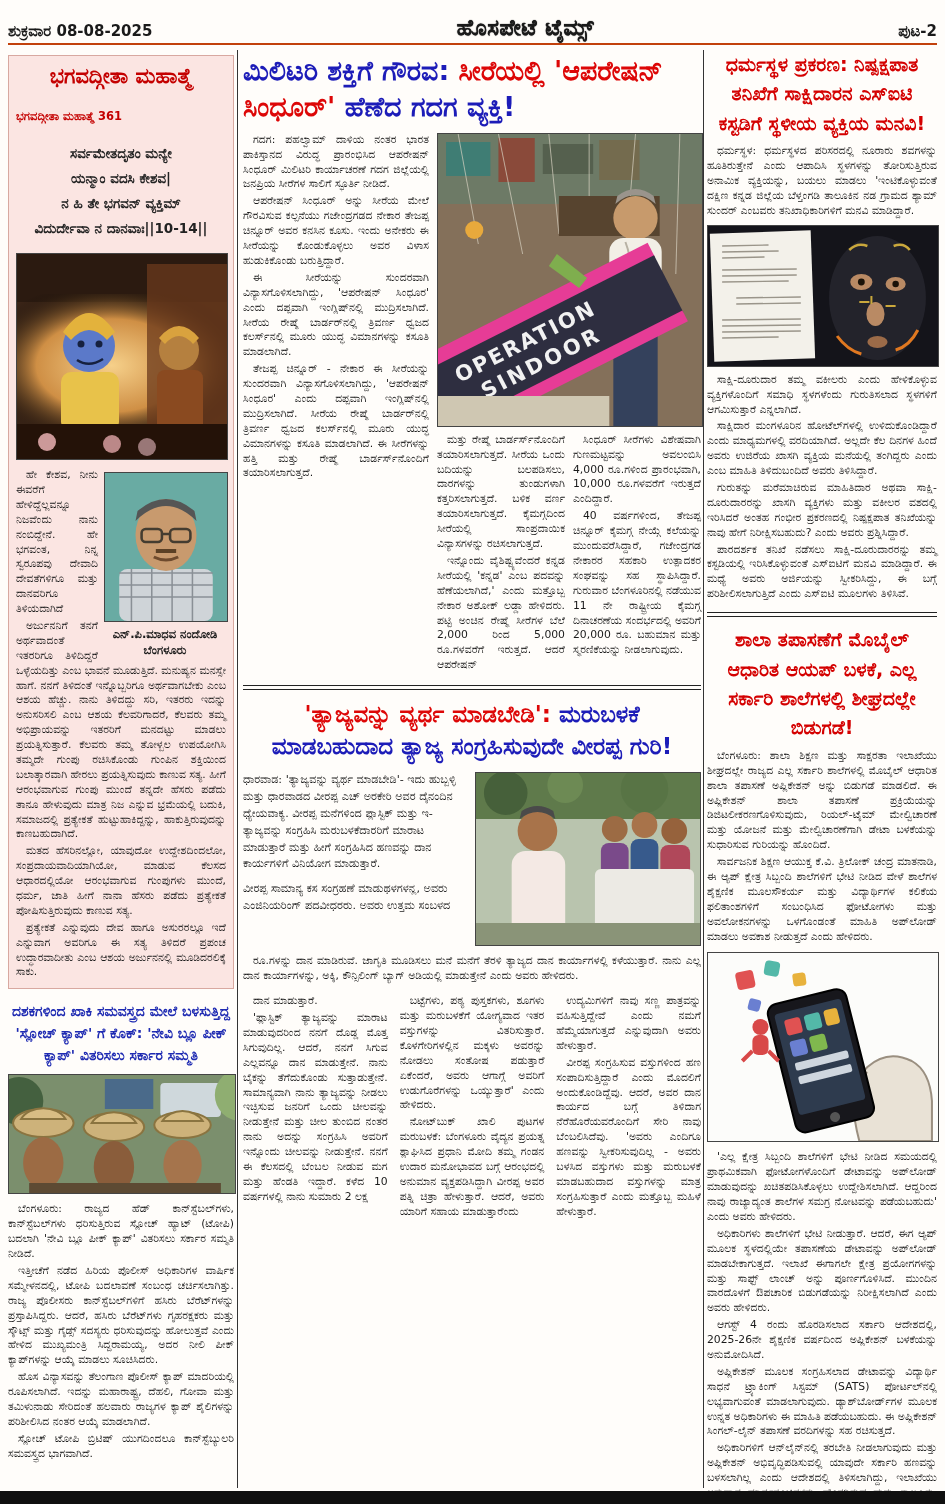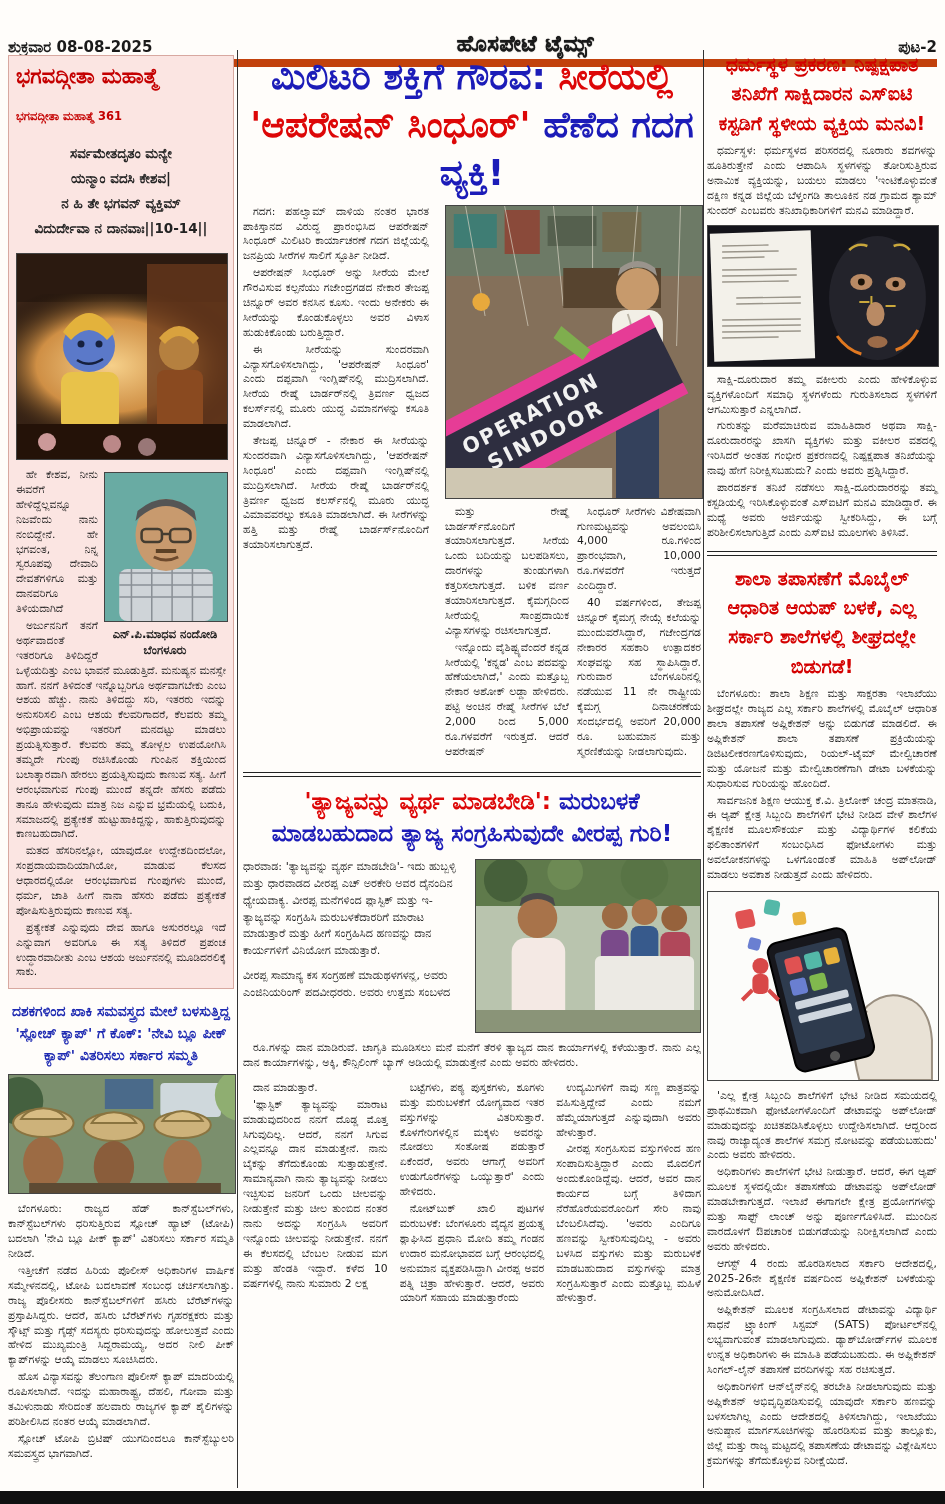--- a/index.html
+++ b/index.html
@@ -1,50 +1,50 @@
 <!DOCTYPE html>
 <html><head>
 <meta charset="utf-8">
 <style>
   html,body{margin:0;padding:0;background:#e8e8e8;}
   .page{position:relative;width:945px;height:1504px;background:#fffdfa;margin:0 auto;
         font-family:"DejaVu Sans","Liberation Sans",sans-serif;color:#1a1a1a;overflow:hidden;}
   
-  .hdr{position:absolute;left:8px;right:8px;top:16px;height:40px;display:flex;align-items:flex-end;
-       justify-content:space-between;border-bottom:8px solid #c2410c;padding-bottom:3px;}
+  .hdr{position:absolute;left:8px;right:8px;top:0;height:40px;display:flex;align-items:flex-end;
+       justify-content:space-between;border-bottom:2px solid #c2410c;padding-bottom:3px;}
   .hdr .date,.hdr .pageno{font-size:15px;font-weight:bold;}
   .hdr .mast{font-size:22px;font-weight:bold;letter-spacing:.5px;text-shadow:0 0 1px #000;}
   .vline{position:absolute;top:50px;bottom:16px;width:1px;background:#333;}
   .footerbar{position:absolute;left:0;right:0;bottom:0;height:13px;background:#101010;}
   
   .colL{position:absolute;left:8px;top:55px;width:226px;}
   .colM{position:absolute;left:243px;top:53px;width:458px;}
   .colR{position:absolute;left:707px;top:50px;width:230px;}
   p{margin:0 0 6px 0;}
   .body-txt{font-size:10.8px;line-height:1.38;text-align:justify;}
   .body-txt p{text-indent:10px;margin:0 0 2px 0;}
   
   .gita{background:#fbe5e2;border:1px solid #d8a8a0;padding:8px 7px 6px 7px;}
-  .gita-title{text-align:left;font-size:21px;font-weight:bold;color:#c40000;line-height:1.2;}
+  .gita-title{text-align:center;font-size:21px;font-weight:bold;color:#c40000;line-height:1.2;}
   .gita-series{text-align:left;font-size:11.5px;font-weight:bold;color:#c40000;margin-top:20px;}
   .gita-verse{margin-top:18px;font-size:13.5px;font-weight:bold;color:#222;text-align:center;}
   .gita-verse p{margin:0;line-height:1.85;text-indent:0;}
   .imgframe{border:1px solid #444;overflow:hidden;background:#888;display:block;}
   .krishna{width:100%;height:205px;margin-top:12px;}
   .gita-body{margin-top:8px;}
   .author-box{float:right;width:122px;margin:4px 0 2px 6px;}
   .author-name{font-size:11.5px;font-weight:bold;text-align:center;margin-top:4px;line-height:1.4;}
   
   .cap-head{margin-top:12px;font-size:14px;font-weight:bold;color:#1e2ab2;text-align:center;line-height:1.55;}
   .cap-photo{width:100%;height:118px;margin-top:8px;}
   .cap-body{margin-top:8px;}
   
-  .sind-head{text-align:center;font-weight:bold;font-size:36px;line-height:1.33;}
+  .sind-head{text-align:left;font-weight:bold;font-size:27px;line-height:1.33;}
   .hl-blue{color:#1c1cb8;} .hl-red{color:#dd0707;}
-  .sind-row{display:flex;gap:16px;margin-top:8px;}
+  .sind-row{display:flex;gap:8px;margin-top:8px;}
   .sind-c1{width:186px;flex:none;}
   .sind-right{flex:1;}
   .weaver{width:100%;height:292px;}
   .sind-subcols{display:flex;gap:8px;margin-top:6px;}
   .sind-subcols>div{flex:1;}
   .rule2{border-top:1.5px solid #222;border-bottom:1.5px solid #222;height:3px;margin:10px 0 8px 0;}
   
   .waste-head{text-align:center;font-weight:bold;font-size:23px;line-height:1.4;}
   .waste-row{display:flex;gap:10px;margin-top:10px;}
   .waste-intro{width:222px;flex:none;font-size:11.2px;line-height:1.5;}
@@ -176,21 +176,21 @@
   <div class="colM">
     <div class="sind-head">
       <span class="hl-blue">ಮಿಲಿಟರಿ ಶಕ್ತಿಗೆ ಗೌರವ: </span><span class="hl-red">ಸೀರೆಯಲ್ಲಿ 'ಆಪರೇಷನ್ ಸಿಂಧೂರ್' </span><span class="hl-blue">ಹೆಣೆದ ಗದಗ ವ್ಯಕ್ತಿ!</span>
     </div>
 
     <div class="sind-row">
       <div class="sind-c1 body-txt">
           <p>ಗದಗ: ಪಹಲ್ವಾಮ್ ದಾಳಿಯ ನಂತರ ಭಾರತ ಪಾಕಿಸ್ತಾನದ ವಿರುದ್ಧ ಪ್ರಾರಂಭಿಸಿದ ಆಪರೇಷನ್ ಸಿಂಧೂರ್ ಮಿಲಿಟರಿ ಕಾರ್ಯಾಚರಣೆ ಗದಗ ಜಿಲ್ಲೆಯಲ್ಲಿ ಜನಪ್ರಿಯ ಸೀರೆಗಳ ಸಾಲಿಗೆ ಸ್ಫೂರ್ತಿ ನೀಡಿದೆ.</p>
           <p>ಆಪರೇಷನ್ ಸಿಂಧೂರ್ ಅನ್ನು ಸೀರೆಯ ಮೇಲೆ ಗೌರವಿಸುವ ಕಲ್ಪನೆಯು ಗಜೇಂದ್ರಗಡದ ನೇಕಾರ ತೇಜಪ್ಪ ಚಿನ್ನೂರ್ ಅವರ ಕನಸಿನ ಕೂಸು. ಇಂದು ಅನೇಕರು ಈ ಸೀರೆಯನ್ನು ಕೊಂಡುಕೊಳ್ಳಲು ಅವರ ವಿಳಾಸ ಹುಡುಕಿಕೊಂಡು ಬರುತ್ತಿದ್ದಾರೆ.</p>
           <p>ಈ ಸೀರೆಯನ್ನು ಸುಂದರವಾಗಿ ವಿನ್ಯಾಸಗೊಳಿಸಲಾಗಿದ್ದು, 'ಆಪರೇಷನ್ ಸಿಂಧೂರ' ಎಂದು ದಪ್ಪವಾಗಿ ಇಂಗ್ಲಿಷ್‌ನಲ್ಲಿ ಮುದ್ರಿಸಲಾಗಿದೆ. ಸೀರೆಯ ರೇಷ್ಮೆ ಬಾರ್ಡರ್‌ನಲ್ಲಿ ತ್ರಿವರ್ಣ ಧ್ವಜದ ಕಲರ್ಸ್‌ನಲ್ಲಿ ಮೂರು ಯುದ್ಧ ವಿಮಾನಗಳನ್ನು ಕಸೂತಿ ಮಾಡಲಾಗಿದೆ.</p>
-          <p>ತೇಜಪ್ಪ ಚಿನ್ನೂರ್ - ನೇಕಾರ ಈ ಸೀರೆಯನ್ನು ಸುಂದರವಾಗಿ ವಿನ್ಯಾಸಗೊಳಿಸಲಾಗಿದ್ದು, 'ಆಪರೇಷನ್ ಸಿಂಧೂರ' ಎಂದು ದಪ್ಪವಾಗಿ ಇಂಗ್ಲಿಷ್‌ನಲ್ಲಿ ಮುದ್ರಿಸಲಾಗಿದೆ. ಸೀರೆಯ ರೇಷ್ಮೆ ಬಾರ್ಡರ್‌ನಲ್ಲಿ ತ್ರಿವರ್ಣ ಧ್ವಜದ ಕಲರ್ಸ್‌ನಲ್ಲಿ ಮೂರು ಯುದ್ಧ ವಿಮಾವವರಲ್ನು ಕಸೂತಿ ಮಾಡಲಾಗಿದೆ. ಈ ಸೀರೆಗಳನ್ನು ಹತ್ತಿ ಮತ್ತು ರೇಷ್ಮೆ ಬಾರ್ಡರ್ಸ್‌ನೊಂದಿಗೆ ತಯಾರಿಸಲಾಗುತ್ತದೆ.</p>
+          <p>ತೇಜಪ್ಪ ಚಿನ್ನೂರ್ - ನೇಕಾರ ಈ ಸೀರೆಯನ್ನು ಸುಂದರವಾಗಿ ವಿನ್ಯಾಸಗೊಳಿಸಲಾಗಿದ್ದು, 'ಆಪರೇಷನ್ ಸಿಂಧೂರ' ಎಂದು ದಪ್ಪವಾಗಿ ಇಂಗ್ಲಿಷ್‌ನಲ್ಲಿ ಮುದ್ರಿಸಲಾಗಿದೆ. ಸೀರೆಯ ರೇಷ್ಮೆ ಬಾರ್ಡರ್‌ನಲ್ಲಿ ತ್ರಿವರ್ಣ ಧ್ವಜದ ಕಲರ್ಸ್‌ನಲ್ಲಿ ಮೂರು ಯುದ್ಧ ವಿಮಾನಗಳನ್ನು ಕಸೂತಿ ಮಾಡಲಾಗಿದೆ. ಈ ಸೀರೆಗಳನ್ನು ಹತ್ತಿ ಮತ್ತು ರೇಷ್ಮೆ ಬಾರ್ಡರ್ಸ್‌ನೊಂದಿಗೆ ತಯಾರಿಸಲಾಗುತ್ತದೆ.</p>
         </div>
       <div class="sind-right">
         <span class="imgframe weaver">
           <svg width="100%" height="100%" viewBox="0 0 262 292" preserveAspectRatio="none">
             <rect width="262" height="292" fill="#84705a"></rect>
             <rect width="262" height="70" fill="#6d7a66"></rect>
             <rect x="8" y="8" width="44" height="34" fill="#3f7d74"></rect>
             <rect x="60" y="4" width="36" height="44" fill="#8a4a3a"></rect>
             <rect x="104" y="10" width="50" height="30" fill="#55604e"></rect>
             <rect x="160" y="6" width="40" height="40" fill="#746b4e"></rect>
@@ -323,20 +323,21 @@
           <circle cx="186" cy="58" r="3.2" fill="#1a1208"></circle>
           <ellipse cx="166" cy="88" rx="9" ry="12" fill="#b98a64"></ellipse>
           <ellipse cx="168" cy="116" rx="10" ry="6" fill="#9c6b48"></ellipse>
           <path d="M128 110 q10 14 24 18 M208 104 q-8 16 -22 20" stroke="#e07820" stroke-width="3" fill="none"></path>
           <path d="M140 24 q8 -8 18 -4 M184 20 q10 -4 16 4" stroke="#caa83c" stroke-width="2.5" fill="none"></path>
           <path d="M150 76 h10 M176 80 h10 M162 70 v8" stroke="#caa83c" stroke-width="2"></path>
         </svg>
       </span>
       <div class="body-txt">
           <p>ಸಾಕ್ಷಿ-ದೂರುದಾರ ತಮ್ಮ ವಕೀಲರು ಎಂದು ಹೇಳಿಕೊಳ್ಳುವ ವ್ಯಕ್ತಿಗಳೊಂದಿಗೆ ಸಮಾಧಿ ಸ್ಥಳಗಳೆಂದು ಗುರುತಿಸಲಾದ ಸ್ಥಳಗಳಿಗೆ ಆಗಮಿಸುತ್ತಾರೆ ಎನ್ನಲಾಗಿದೆ.</p>
+          <p>ಸಾಕ್ಷಿದಾರ ಮಂಗಳೂರಿನ ಹೋಟೆಲ್‌ಗಳಲ್ಲಿ ಉಳಿದುಕೊಂಡಿದ್ದಾರೆ ಎಂದು ಮಾಧ್ಯಮಗಳಲ್ಲಿ ವರದಿಯಾಗಿದೆ. ಅಲ್ಲದೇ ಕೆಲ ದಿನಗಳ ಹಿಂದೆ ಅವರು ಉಜಿರೆಯ ಖಾಸಗಿ ವ್ಯಕ್ತಿಯ ಮನೆಯಲ್ಲಿ ತಂಗಿದ್ದರು ಎಂದು ಎಂಬ ಮಾಹಿತಿ ತಿಳಿದುಬಂದಿದೆ ಅವರು ತಿಳಿಸಿದ್ದಾರೆ.</p>
           <p>ಗುರುತನ್ನು ಮರೆಮಾಚಿರುವ ಮಾಹಿತಿದಾರ ಅಥವಾ ಸಾಕ್ಷಿ-ದೂರುದಾರರನ್ನು ಖಾಸಗಿ ವ್ಯಕ್ತಿಗಳು ಮತ್ತು ವಕೀಲರ ವಶದಲ್ಲಿ ಇರಿಸಿದರೆ ಅಂತಹ ಗಂಭೀರ ಪ್ರಕರಣದಲ್ಲಿ ನಿಷ್ಪಕ್ಷಪಾತ ತನಿಖೆಯನ್ನು ನಾವು ಹೇಗೆ ನಿರೀಕ್ಷಿಸಬಹುದು? ಎಂದು ಅವರು ಪ್ರಶ್ನಿಸಿದ್ದಾರೆ.</p>
           <p>ಪಾರದರ್ಶಕ ತನಿಖೆ ನಡೆಸಲು ಸಾಕ್ಷಿ-ದೂರುದಾರರನ್ನು ತಮ್ಮ ಕಸ್ಟಡಿಯಲ್ಲಿ ಇರಿಸಿಕೊಳ್ಳುವಂತೆ ಎಸ್‌ಐಟಿಗೆ ಮನವಿ ಮಾಡಿದ್ದಾರೆ. ಈ ಮಧ್ಯೆ ಅವರು ಅರ್ಜಿಯನ್ನು ಸ್ವೀಕರಿಸಿದ್ದು, ಈ ಬಗ್ಗೆ ಪರಿಶೀಲಿಸಲಾಗುತ್ತಿದೆ ಎಂದು ಎಸ್‌ಐಟಿ ಮೂಲಗಳು ತಿಳಿಸಿವೆ.</p>
         </div>
     </div>
 
     <div class="rule2"></div>
 
     <div>
       <div class="r-head">ಶಾಲಾ ತಪಾಸಣೆಗೆ ಮೊಬೈಲ್ ಆಧಾರಿತ ಆಯಪ್ ಬಳಕೆ, ಎಲ್ಲ ಸರ್ಕಾರಿ ಶಾಲೆಗಳಲ್ಲಿ ಶೀಘ್ರದಲ್ಲೇ ಬಿಡುಗಡೆ!</div>
       <div class="body-txt r-body">

